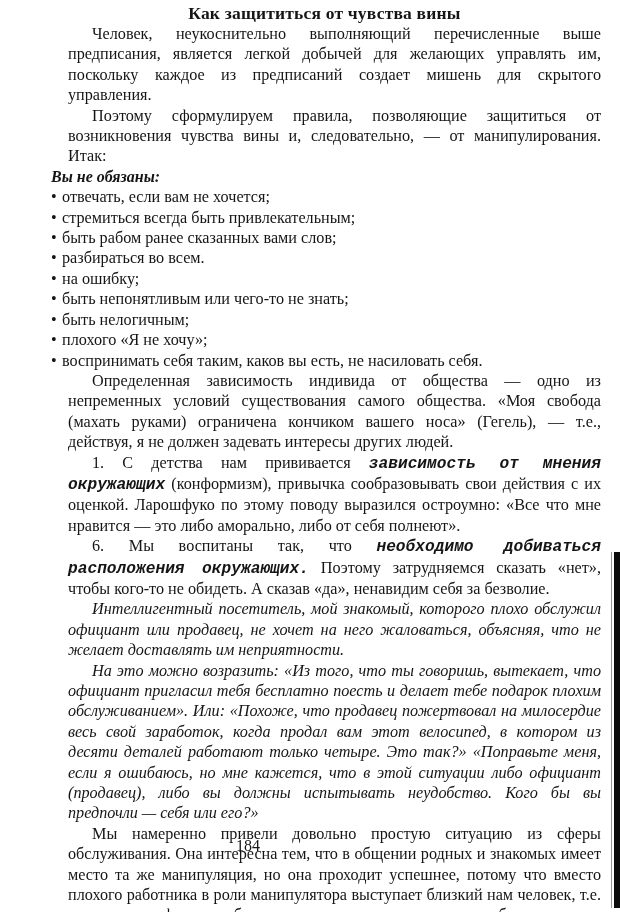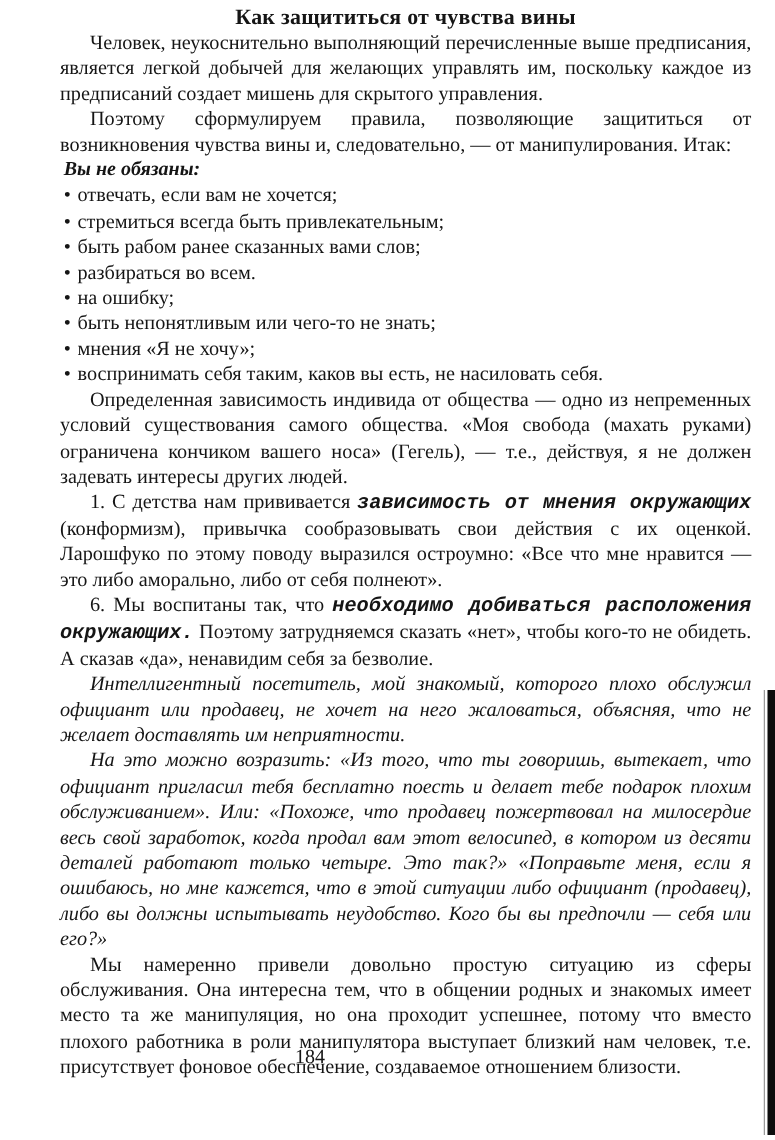--- a/index.html
+++ b/index.html
@@ -32,21 +32,21 @@
     .heading.h1 { margin-top: 0px; margin-bottom: 0px; }
     .heading.h2 { margin-top: 4px; margin-bottom: 0px; }
     p {
       margin: 0;
       font-size: 16.2px;
       line-height: 20.4px;
       text-align: justify;
       text-align-last: left;
       hyphens: manual;
     }
-    p.indent { text-indent: 24px; }
+    p.indent { text-indent: 24px; margin-left: 20px; }
     p.italic { font-style: italic; }
     .list-head {
       font-style: italic;
       font-weight: bold;
       font-size: 16px;
       line-height: 20.4px;
       margin: 0;
       padding-left: 3px;
     }
     ul.bullets {
@@ -107,21 +107,22 @@
   <ul class="bullets">
     <li><span class="bullet">•</span><span>отвечать, если вам не хочется;</span></li>
     <li><span class="bullet">•</span><span>стремиться всегда быть привлекательным;</span></li>
     <li><span class="bullet">•</span><span>быть рабом ранее сказанных вами слов;</span></li>
     <li><span class="bullet">•</span><span>разбираться во всем.</span></li>
   </ul>
 
   <ul class="bullets">
     <li><span class="bullet">•</span><span>на ошибку;</span></li>
     <li><span class="bullet">•</span><span>быть непонятливым или чего-то не знать;</span></li>
-    <li><span class="bullet">•</span><span>мнения «Я не хочу»;</span></li>
+    <li><span class="bullet">•</span><span>быть нелогичным;</span></li>
+    <li><span class="bullet">•</span><span>плохого «Я не хочу»;</span></li>
     <li><span class="bullet">•</span><span>воспринимать себя таким, каков вы есть, не насиловать себя.</span></li>
   </ul>
 
 
   <p class="indent">Определенная зависимость индивида от общества — одно из непременных условий существования самого общества. «Моя свобода (махать руками) ограничена кончиком вашего носа» (Гегель), — т.е., действуя, я не должен задевать интересы других людей.</p>
 
   <p class="indent"><span>1. С детства нам прививается </span><span class="em">зависимость от мнения окружающих</span><span> (конформизм), привычка сообразовывать свои действия с их оценкой. Ларошфуко по этому поводу выразился остроумно: «Все что мне нравится — это либо аморально, либо от себя полнеют».</span></p>
 
   <p class="indent"><span>6. Мы воспитаны так, что </span><span class="em">необходимо добиваться расположения окружающих.</span><span> Поэтому затрудняемся сказать «нет», чтобы кого-то не обидеть. А сказав «да», ненавидим себя за безволие.</span></p>
 

